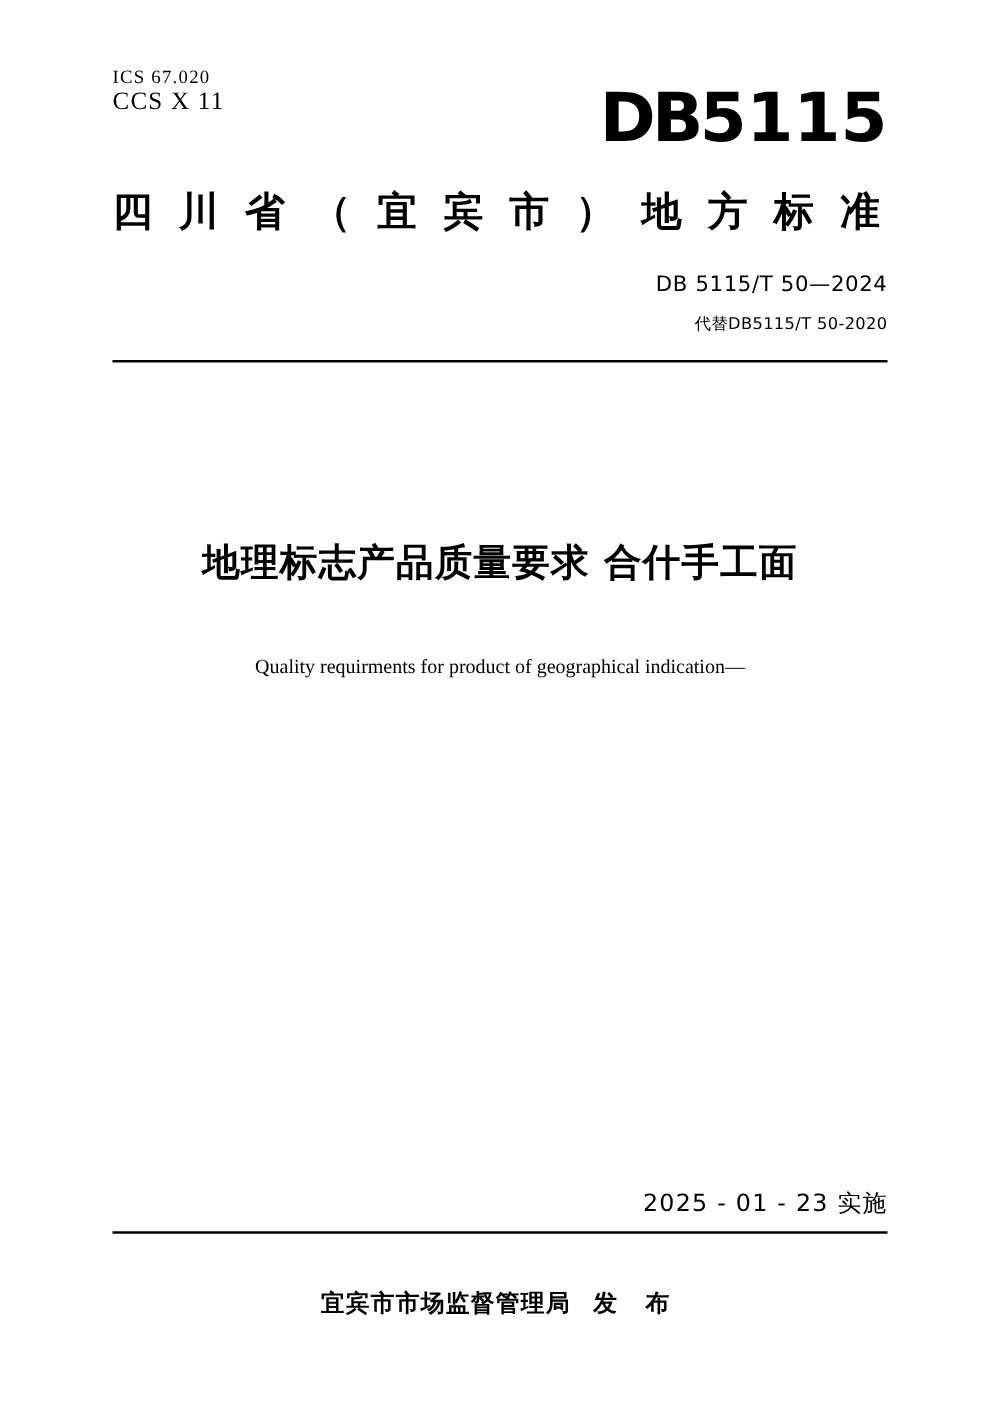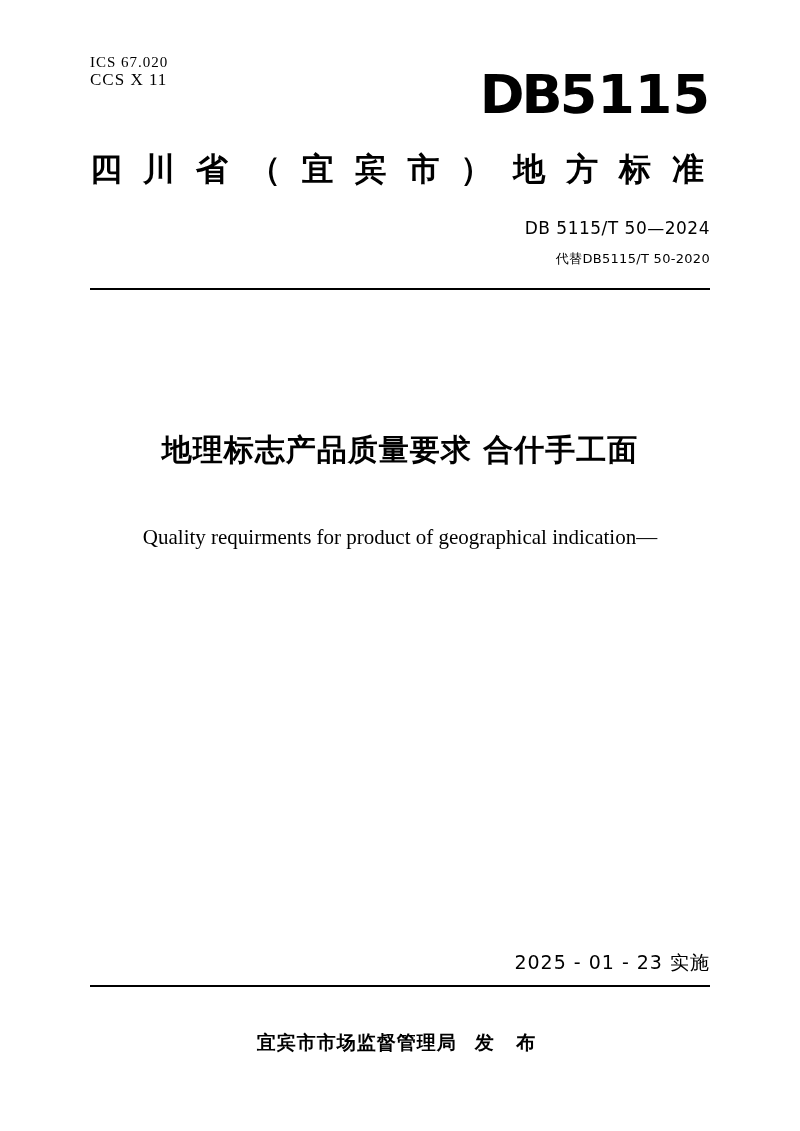--- a/index.html
+++ b/index.html
@@ -28,21 +28,21 @@
     font-family: "Liberation Serif", serif;
     font-size: 15px;
     letter-spacing: 1px;
     margin-top: 18px;
   }
   .ccs {
     position: absolute;
     left: 90px;
     top: 70px;
     font-family: "Liberation Serif", serif;
-    font-size: 17px;
+    font-size: 20px;
     letter-spacing: 1px;
   }
 
   
   .dbmark {
     position: absolute;
     right: 90px;
     top: 68px;
     font-family: "DejaVu Sans", sans-serif;
     font-weight: 700;
@@ -127,21 +127,21 @@
     font-size: 30px;
     letter-spacing: 1px;
   }
   .title-en1 {
     position: absolute;
     left: 0;
     right: 0;
     top: 525px;
     text-align: center;
     font-family: "Liberation Serif", serif;
-    font-size: 21px;
+    font-size: 16px;
   }
   .title-en2 {
     position: absolute;
     left: 0;
     right: 0;
     top: 560px;
     text-align: center;
     font-family: "Liberation Serif", serif;
     font-size: 19px;
   }

